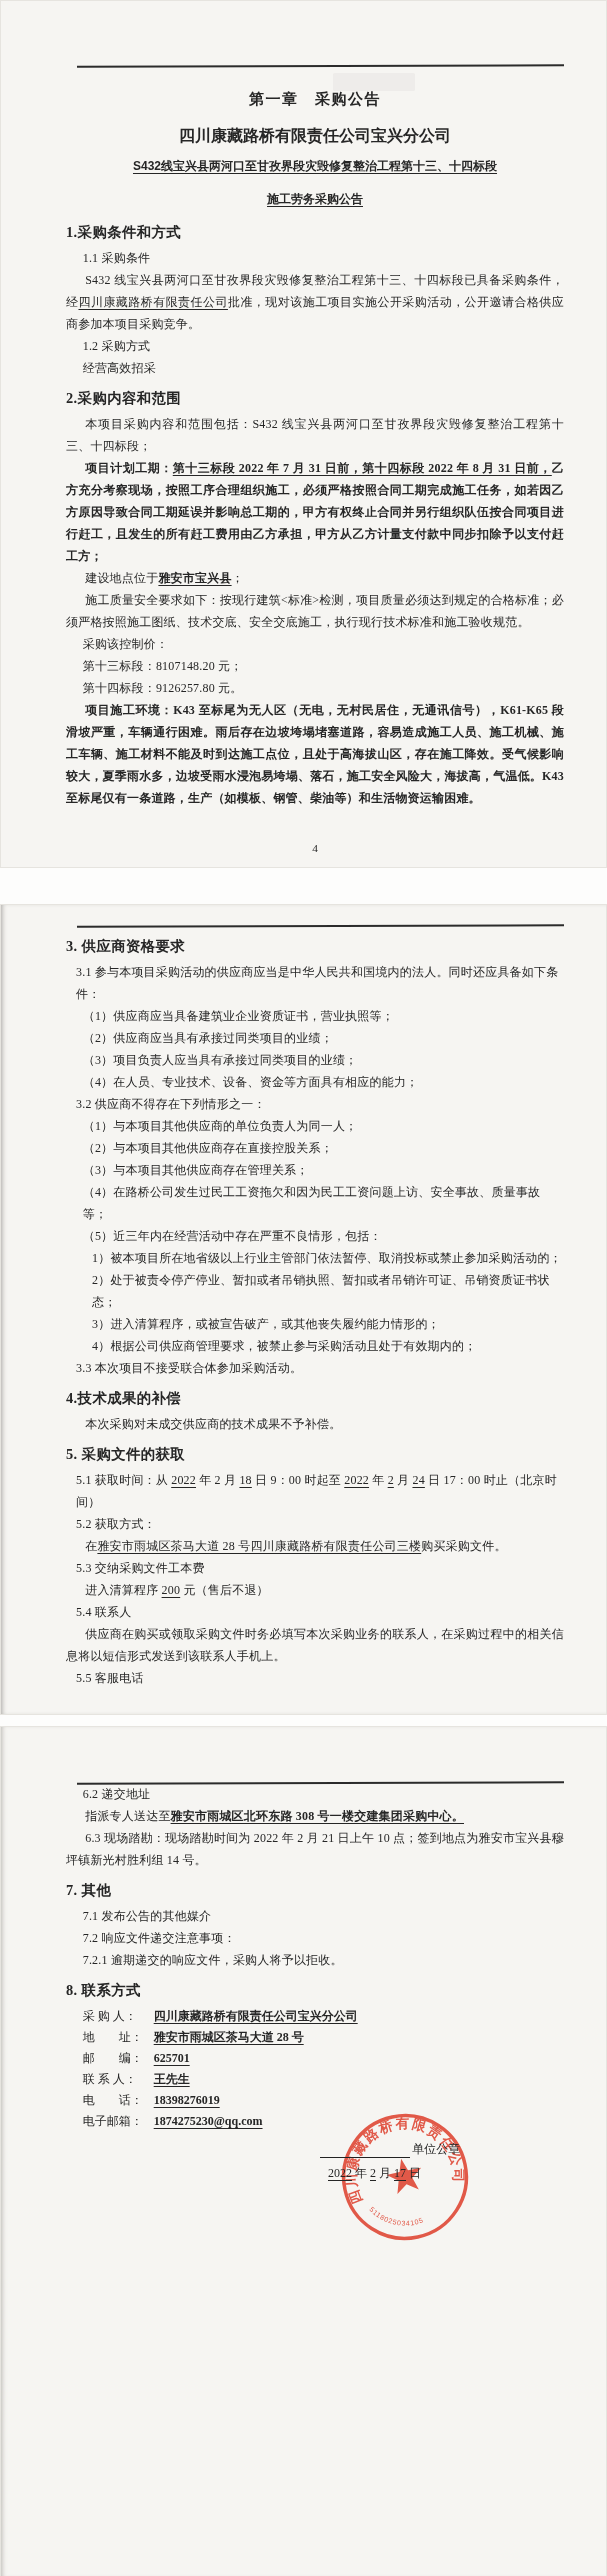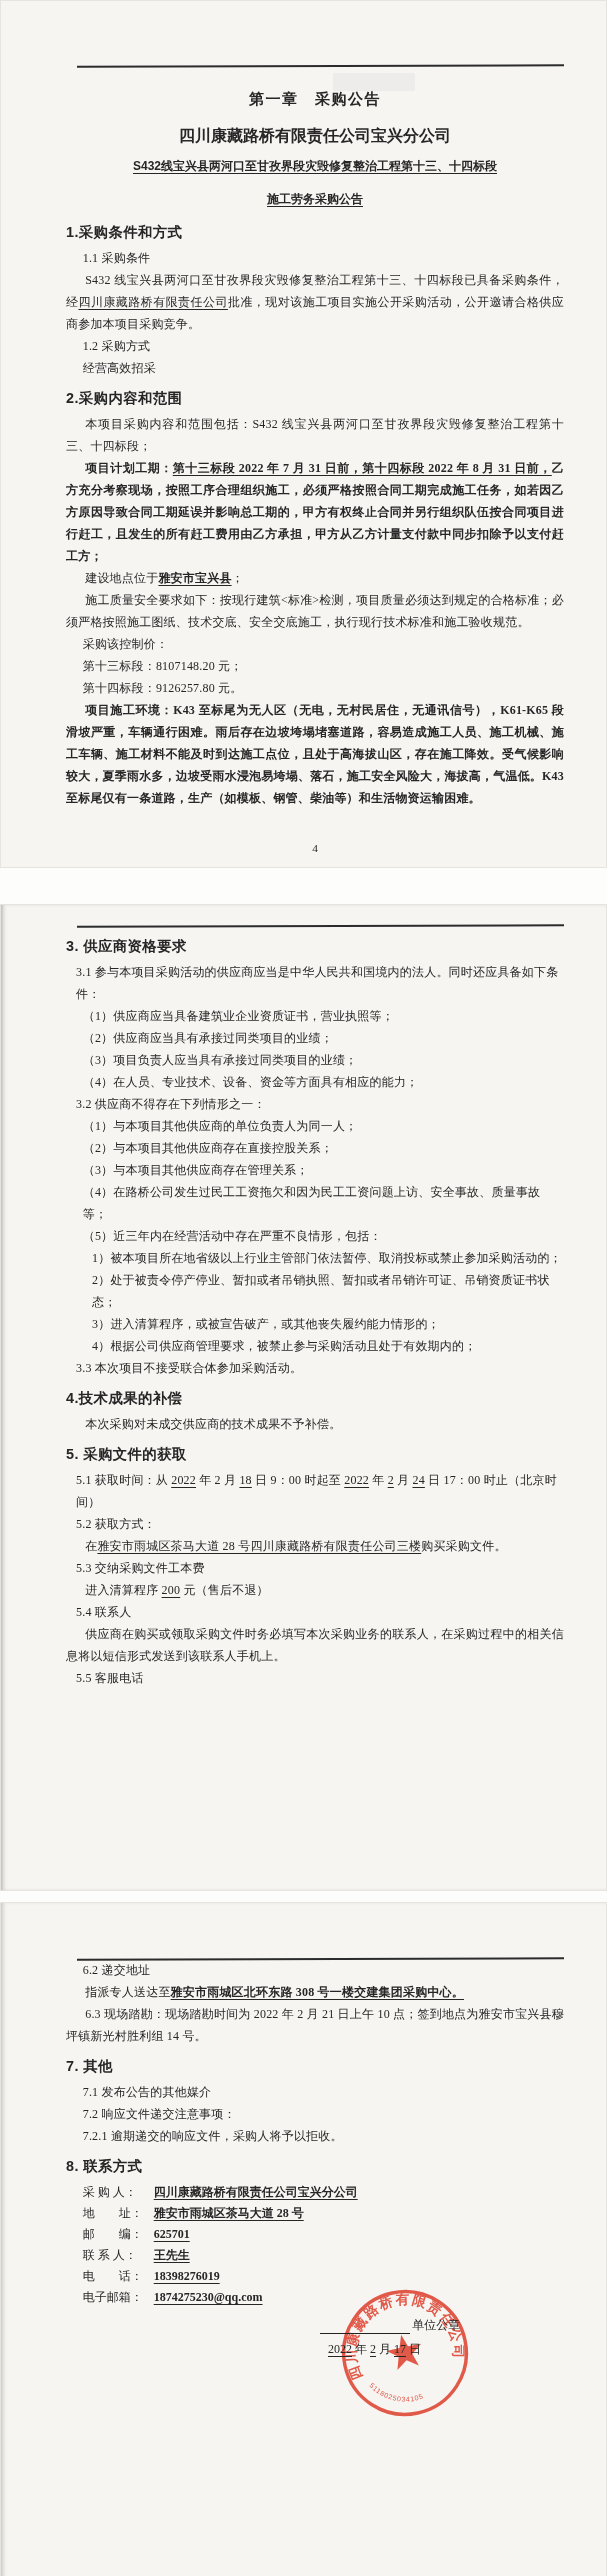--- a/index.html
+++ b/index.html
@@ -1,31 +1,31 @@
 <!DOCTYPE html>
 <html style="font-size:12px"><head>
 <meta charset="utf-8">
 <style>
   html,body{margin:0;padding:0;background:#fdfdfc;}
   body{width:607px;font-family:"Liberation Serif", serif;color:#262626;}
   .page{width:607px;box-sizing:border-box;background:#f6f5f2;position:relative;overflow:hidden;
         border:0.8px solid #e6e4df;}
   .page-1{height:868px;padding:64px 42px 16px 65px;}
-  .page-2{height:987px;padding:20px 42px 0 65px;box-shadow:inset 3.8px 0 5.3px -3px rgba(60,55,50,.45);}
+  .page-2{height:811px;padding:20px 42px 0 65px;box-shadow:inset 3.8px 0 5.3px -3px rgba(60,55,50,.45);}
   .page-3{height:852px;padding:55px 42px 0 65px;box-shadow:inset 3.8px 0 5.3px -3px rgba(60,55,50,.35);}
   .page-gap-1{height:36px;background:#fdfdfc;}
   .page-gap-2{height:10.6px;background:#fdfdfc;}
 
   .hrule{height:1.5px;background:#2b2b2b;margin-left:10.6px;transform:rotate(-0.18deg);}
   .chapter-title{margin-top:23px;text-align:center;font-family:"Liberation Sans",sans-serif;
                  font-weight:bold;font-size:15px;letter-spacing:1.5px;}
   .doc-title{margin-top:15px;text-align:center;font-family:"Liberation Sans",sans-serif;
              font-weight:bold;font-size:16px;line-height:23px;}
   .u-title{font-size:12px;margin-top:6px;line-height:27px;}
-  .sec-h{font-family:Liberation Sans, sans-serif;font-weight:bold;font-size:14.4px;
+  .sec-h{font-family:Liberation Serif, serif;font-weight:bold;font-size:14.4px;
          margin:10px 0 5.3px 0;letter-spacing:0.4px;}
   .bp{margin:0;font-size:12px;line-height:22px;text-align:justify;letter-spacing:0.2px;}
   .ind{text-indent:1.6em;}
   .sub{margin-left:10px;text-align:left;}
   .sub2{margin-left:16.7px;text-align:left;}
   .sub3{margin-left:26px;text-align:left;}
   .u{text-decoration:underline;text-underline-offset:3px;text-decoration-thickness:0.8px;}
   .b{font-weight:bold;}
   .page-num{text-align:center;margin-top:33px;font-size:11.4px;}
 

